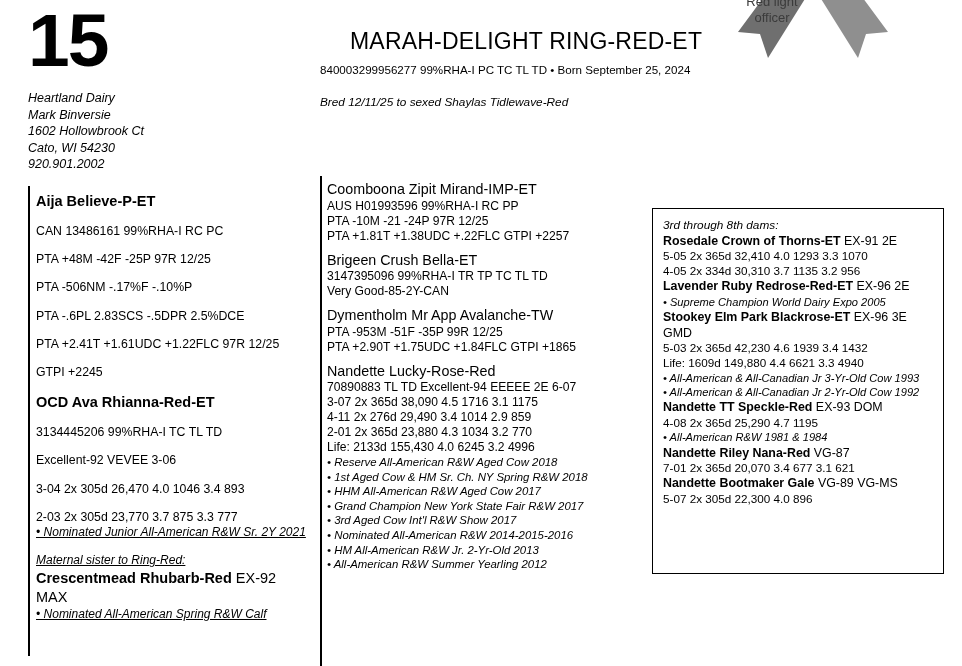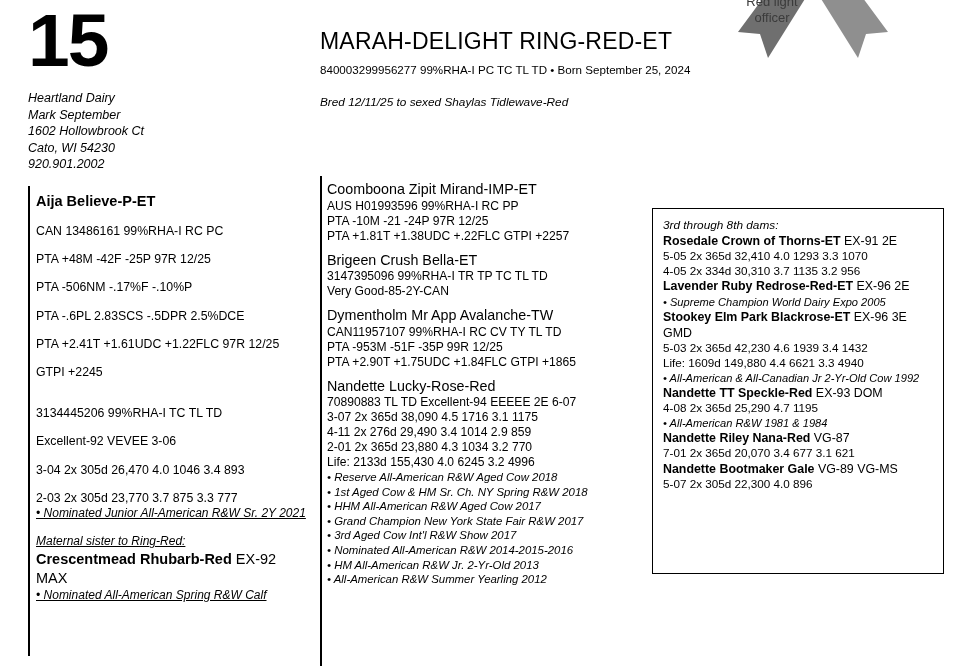--- a/index.html
+++ b/index.html
@@ -30,21 +30,21 @@
   }
   .left-body{position:absolute;left:36px;top:192px;width:272px;}
   .an-name{font-size:14.5px;font-weight:bold;line-height:19px;}
   .an-line{font-size:12.3px;line-height:15.2px;margin-top:13px;}
   .an-ital{font-size:12px;line-height:15.4px;font-style:italic;text-decoration:underline;}
   .gap{height:13px;}
   .gap-sm{height:7px;}
 
   
   .head{position:absolute;left:320px;top:28px;width:420px;}
-  .head-name{font-size:23px;line-height:26px;letter-spacing:.2px;}
+  .head-name{font-size:23px;line-height:26px;letter-spacing:.2px;margin-left:30px;}
   .head-reg{font-size:11.6px;line-height:15px;margin-top:8px;}
   .head-bred{font-size:11.8px;line-height:15px;font-style:italic;margin-top:18px;}
 
   .rule-mid{position:absolute;left:320px;top:176px;width:2px;height:490px;background:#000;}
   .mid-body{position:absolute;left:327px;top:180px;width:310px;}
   .mid-name{font-size:14.3px;font-weight:normal;line-height:18.5px;}
   .mid-line{font-size:12.1px;line-height:15px;}
   .mid-ital{font-size:11.4px;line-height:14.6px;font-style:italic;}
 
   
@@ -74,37 +74,38 @@
   </div>
   <div class="ribbon-text">
     <div>Red light</div>
     <div>officer</div>
   </div>
 
   <div class="col-left">
     <div class="bignum">15</div>
     <div class="owner" id="consignor">
         <div>Heartland Dairy</div>
-        <div>Mark September</div>
+        <div>Mark Binversie</div>
         <div>1602 Hollowbrook Ct</div>
         <div>Cato, WI 54230</div>
         <div>920.901.2002</div>
       </div>
   </div>
 
   <div class="rule-left"></div>
   <div class="left-body" id="left-body">
       <div class="an-name">Aija Believe-P-ET</div>
       <div class="an-line">CAN 13486161 99%RHA-I RC PC</div>
       <div class="an-line">PTA +48M  -42F -25P  97R 12/25</div>
       <div class="an-line">PTA -506NM -.17%F -.10%P</div>
       <div class="an-line">PTA -.6PL  2.83SCS -.5DPR  2.5%DCE</div>
       <div class="an-line">PTA +2.41T +1.61UDC +1.22FLC  97R 12/25</div>
       <div class="an-line">GTPI +2245</div>
       <div class="gap"></div>
+      <div class="an-name">OCD Ava Rhianna-Red-ET</div>
       <div class="an-line">3134445206 99%RHA-I TC TL TD</div>
       <div class="an-line"> Excellent-92 VEVEE 3-06</div>
       <div class="an-line"> 3-04 2x 305d 26,470 4.0 1046 3.4 893</div>
       <div class="an-line"> 2-03 2x 305d 23,770 3.7 875  3.3 777</div>
       <div class="an-ital">• Nominated Junior All-American R&amp;W Sr. 2Y 2021</div>
       <div class="gap"></div>
       <div class="an-ital">Maternal sister to Ring-Red:</div>
       <div class="an-name"><span>Crescentmead Rhubarb-Red</span><span class="nb"> EX-92 MAX</span></div>
       <div class="an-ital">• Nominated All-American Spring R&amp;W Calf</div>
     </div>
@@ -120,21 +121,20 @@
       <div class="mid-name">Coomboona Zipit Mirand-IMP-ET</div>
       <div class="mid-line">AUS H01993596 99%RHA-I RC PP</div>
       <div class="mid-line">PTA  -10M -21  -24P 97R 12/25</div>
       <div class="mid-line">PTA +1.81T +1.38UDC  +.22FLC  GTPI +2257</div>
       <div class="gap-sm"></div>
       <div class="mid-name">Brigeen Crush Bella-ET</div>
       <div class="mid-line">3147395096 99%RHA-I TR TP TC TL TD</div>
       <div class="mid-line">Very Good-85-2Y-CAN</div>
       <div class="gap-sm"></div>
       <div class="mid-name">Dymentholm Mr App Avalanche-TW</div>
-      <div class="mid-line">CAN11957107 99%RHA-I RC CV TY TL TD</div>
       <div class="mid-line"> PTA -953M -51F -35P 99R 12/25</div>
       <div class="mid-line"> PTA +2.90T +1.75UDC +1.84FLC GTPI +1865</div>
       <div class="gap-sm"></div>
       <div class="mid-name">Nandette Lucky-Rose-Red</div>
       <div class="mid-line">70890883 TL TD Excellent-94 EEEEE 2E 6-07</div>
       <div class="mid-line"> 3-07 2x 365d  38,090  4.5 1716 3.1 1175</div>
       <div class="mid-line"> 4-11 2x 276d  29,490  3.4 1014 2.9  859</div>
       <div class="mid-line"> 2-01 2x 365d  23,880  4.3 1034 3.2  770</div>
       <div class="mid-line">Life: 2133d 155,430  4.0 6245 3.2 4996</div>
       <div class="mid-ital">• Reserve All-American R&amp;W Aged Cow 2018</div>
@@ -151,20 +151,21 @@
     <div class="box-head">3rd through 8th dams:</div>
     <div id="dam-entries">
         <div class="box-name"><span>Rosedale Crown of Thorns-ET</span><span class="nb"> EX-91 2E</span></div>
         <div class="box-line"> 5-05 2x 365d 32,410 4.0 1293 3.3 1070</div>
         <div class="box-line"> 4-05 2x 334d 30,310 3.7 1135 3.2  956</div>
         <div class="box-name"><span>Lavender Ruby Redrose-Red-ET</span><span class="nb"> EX-96 2E</span></div>
         <div class="box-ital"> • Supreme Champion World Dairy Expo 2005</div>
         <div class="box-name"><span>Stookey Elm Park Blackrose-ET</span><span class="nb"> EX-96 3E GMD</span></div>
         <div class="box-line"> 5-03 2x 365d 42,230 4.6 1939 3.4 1432</div>
         <div class="box-line"> Life: 1609d 149,880 4.4 6621 3.3 4940</div>
+        <div class="box-ital"> • All-American &amp; All-Canadian Jr 3-Yr-Old Cow 1993</div>
         <div class="box-ital"> • All-American &amp; All-Canadian Jr 2-Yr-Old Cow 1992</div>
         <div class="box-name"><span>Nandette TT Speckle-Red</span><span class="nb"> EX-93 DOM</span></div>
         <div class="box-line"> 4-08 2x 365d 25,290 4.7 1195</div>
         <div class="box-ital"> • All-American R&amp;W 1981 &amp; 1984</div>
         <div class="box-name"><span>Nandette Riley Nana-Red</span><span class="nb"> VG-87</span></div>
         <div class="box-line"> 7-01 2x 365d 20,070 3.4 677 3.1 621</div>
         <div class="box-name"><span>Nandette Bootmaker Gale</span><span class="nb"> VG-89 VG-MS</span></div>
         <div class="box-line"> 5-07 2x 305d 22,300 4.0 896</div>
       </div>
   </div>

